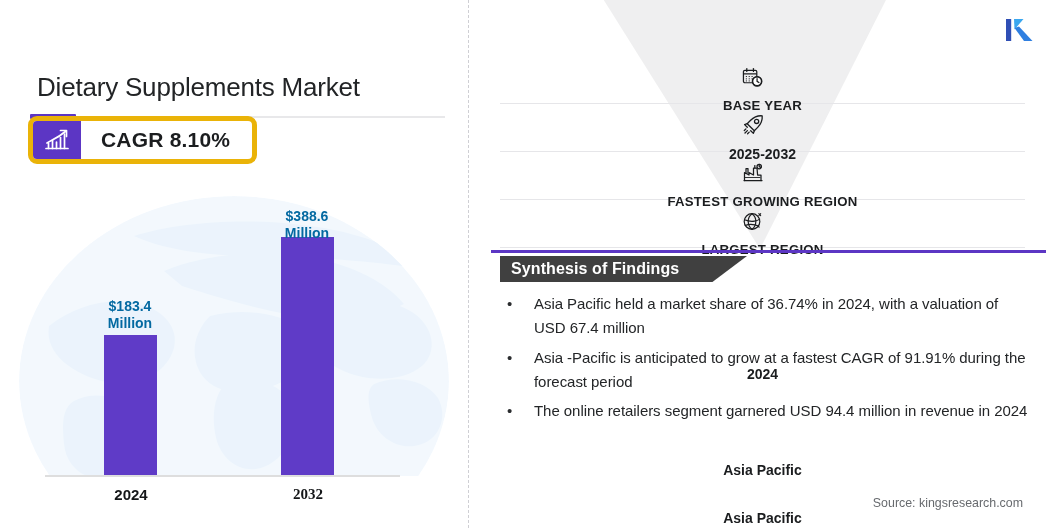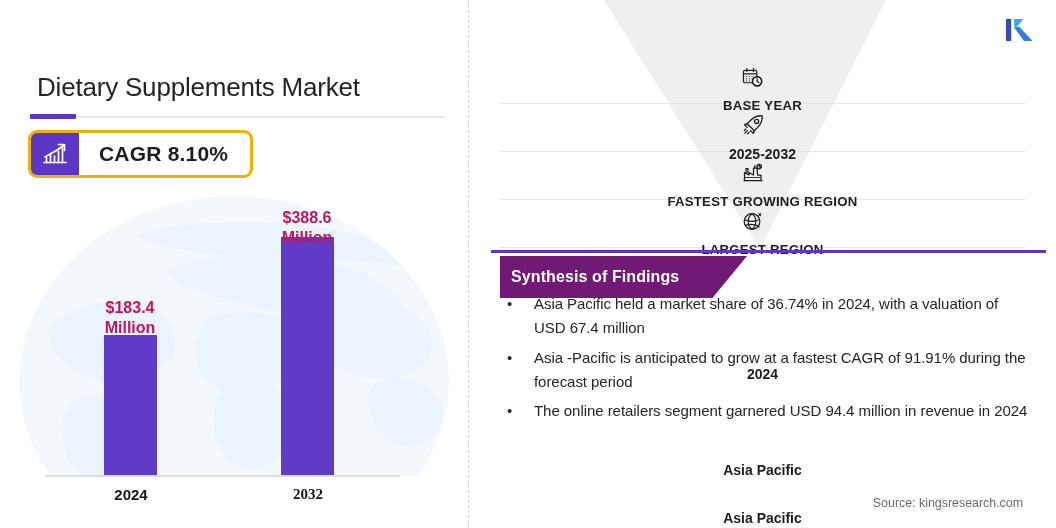--- a/index.html
+++ b/index.html
@@ -23,23 +23,23 @@
   .market-title {
     position: absolute; left: 37px; top: 72px;
     font-size: 26px; font-weight: 400; color: #222426;
     letter-spacing: -0.2px; white-space: nowrap;
   }
 
   .title-rule { position: absolute; left: 30px; top: 116px; width: 415px; height: 2px; background: #e8e8ea; }
   .title-rule-accent { position: absolute; left: 30px; top: 114px; width: 46px; height: 5px; background: #5c36c4; border-radius: 1px; }
 
   .cagr-badge {
-    position: absolute; left: 28px; top: 130px;
+    position: absolute; left: 28px; top: 116px;
     height: 48px; display: flex; align-items: stretch;
-    border: 3px solid #eab308; border-radius: 9px;
+    border: 5px solid #eab308; border-radius: 9px;
     background: #fff; overflow: hidden;
   }
   .cagr-icon-box {
     width: 48px; background: #5c36c4;
     display: flex; align-items: center; justify-content: center;
   }
   .cagr-text {
     display: flex; align-items: center;
     padding: 0 22px 0 20px;
     font-size: 21px; font-weight: 700; color: #1b1d1f;
@@ -47,21 +47,21 @@
   }
 
   
   .chart-area { position: absolute; left: 0; top: 190px; width: 468px; height: 300px; }
   .axis-line { position: absolute; left: 45px; top: 285px; width: 355px; height: 1.5px; background: #dedede; }
   .bar {
     position: absolute; bottom: 15px; width: 53px; background: #5f3bc7;
   }
   .bar-label {
     position: absolute; text-align: center; width: 120px;
-    font-size: 16px; font-weight: 700; color: #be185d; line-height: 1.22;
+    font-size: 14px; font-weight: 700; color: #0369a1; line-height: 1.22;
   }
   .cat-label {
     position: absolute; top: 296px; width: 120px; text-align: center;
     font-size: 15px; font-weight: 700; color: #141618;
   }
 
   
   .v-divider {
     position: absolute; left: 468px; top: 0; width: 0;
     height: 528px; border-left: 1.4px dashed #cfcfd4;
@@ -86,21 +86,21 @@
   .fact-label {
     flex: 0 0 268px; font-size: 13.2px; font-weight: 700; color: #1b1d1f;
     letter-spacing: 0.25px;
   }
   .fact-value { font-size: 14px; font-weight: 700; color: #1b1d1f; }
 
   .purple-rule { position: absolute; left: 22px; top: 250px; width: 555px; height: 2.5px; background: #5c36c4; }
 
   .banner {
     position: absolute; left: 31px; top: 256px;
-    height: 42px; width: 247px; background: #701a75;
+    height: 26px; width: 247px; background: #404040;
     clip-path: polygon(0 0, 100% 0, 86% 100%, 0 100%);
     display: flex; align-items: center;
   }
   .banner-text {
     padding-left: 11px; color: #fff; font-size: 16px; font-weight: 700;
     letter-spacing: 0.1px; white-space: nowrap;
   }
 
   .findings { position: absolute; left: 33px; top: 292px; width: 530px; }
   .finding-item { display: flex; margin-bottom: 5px; }

